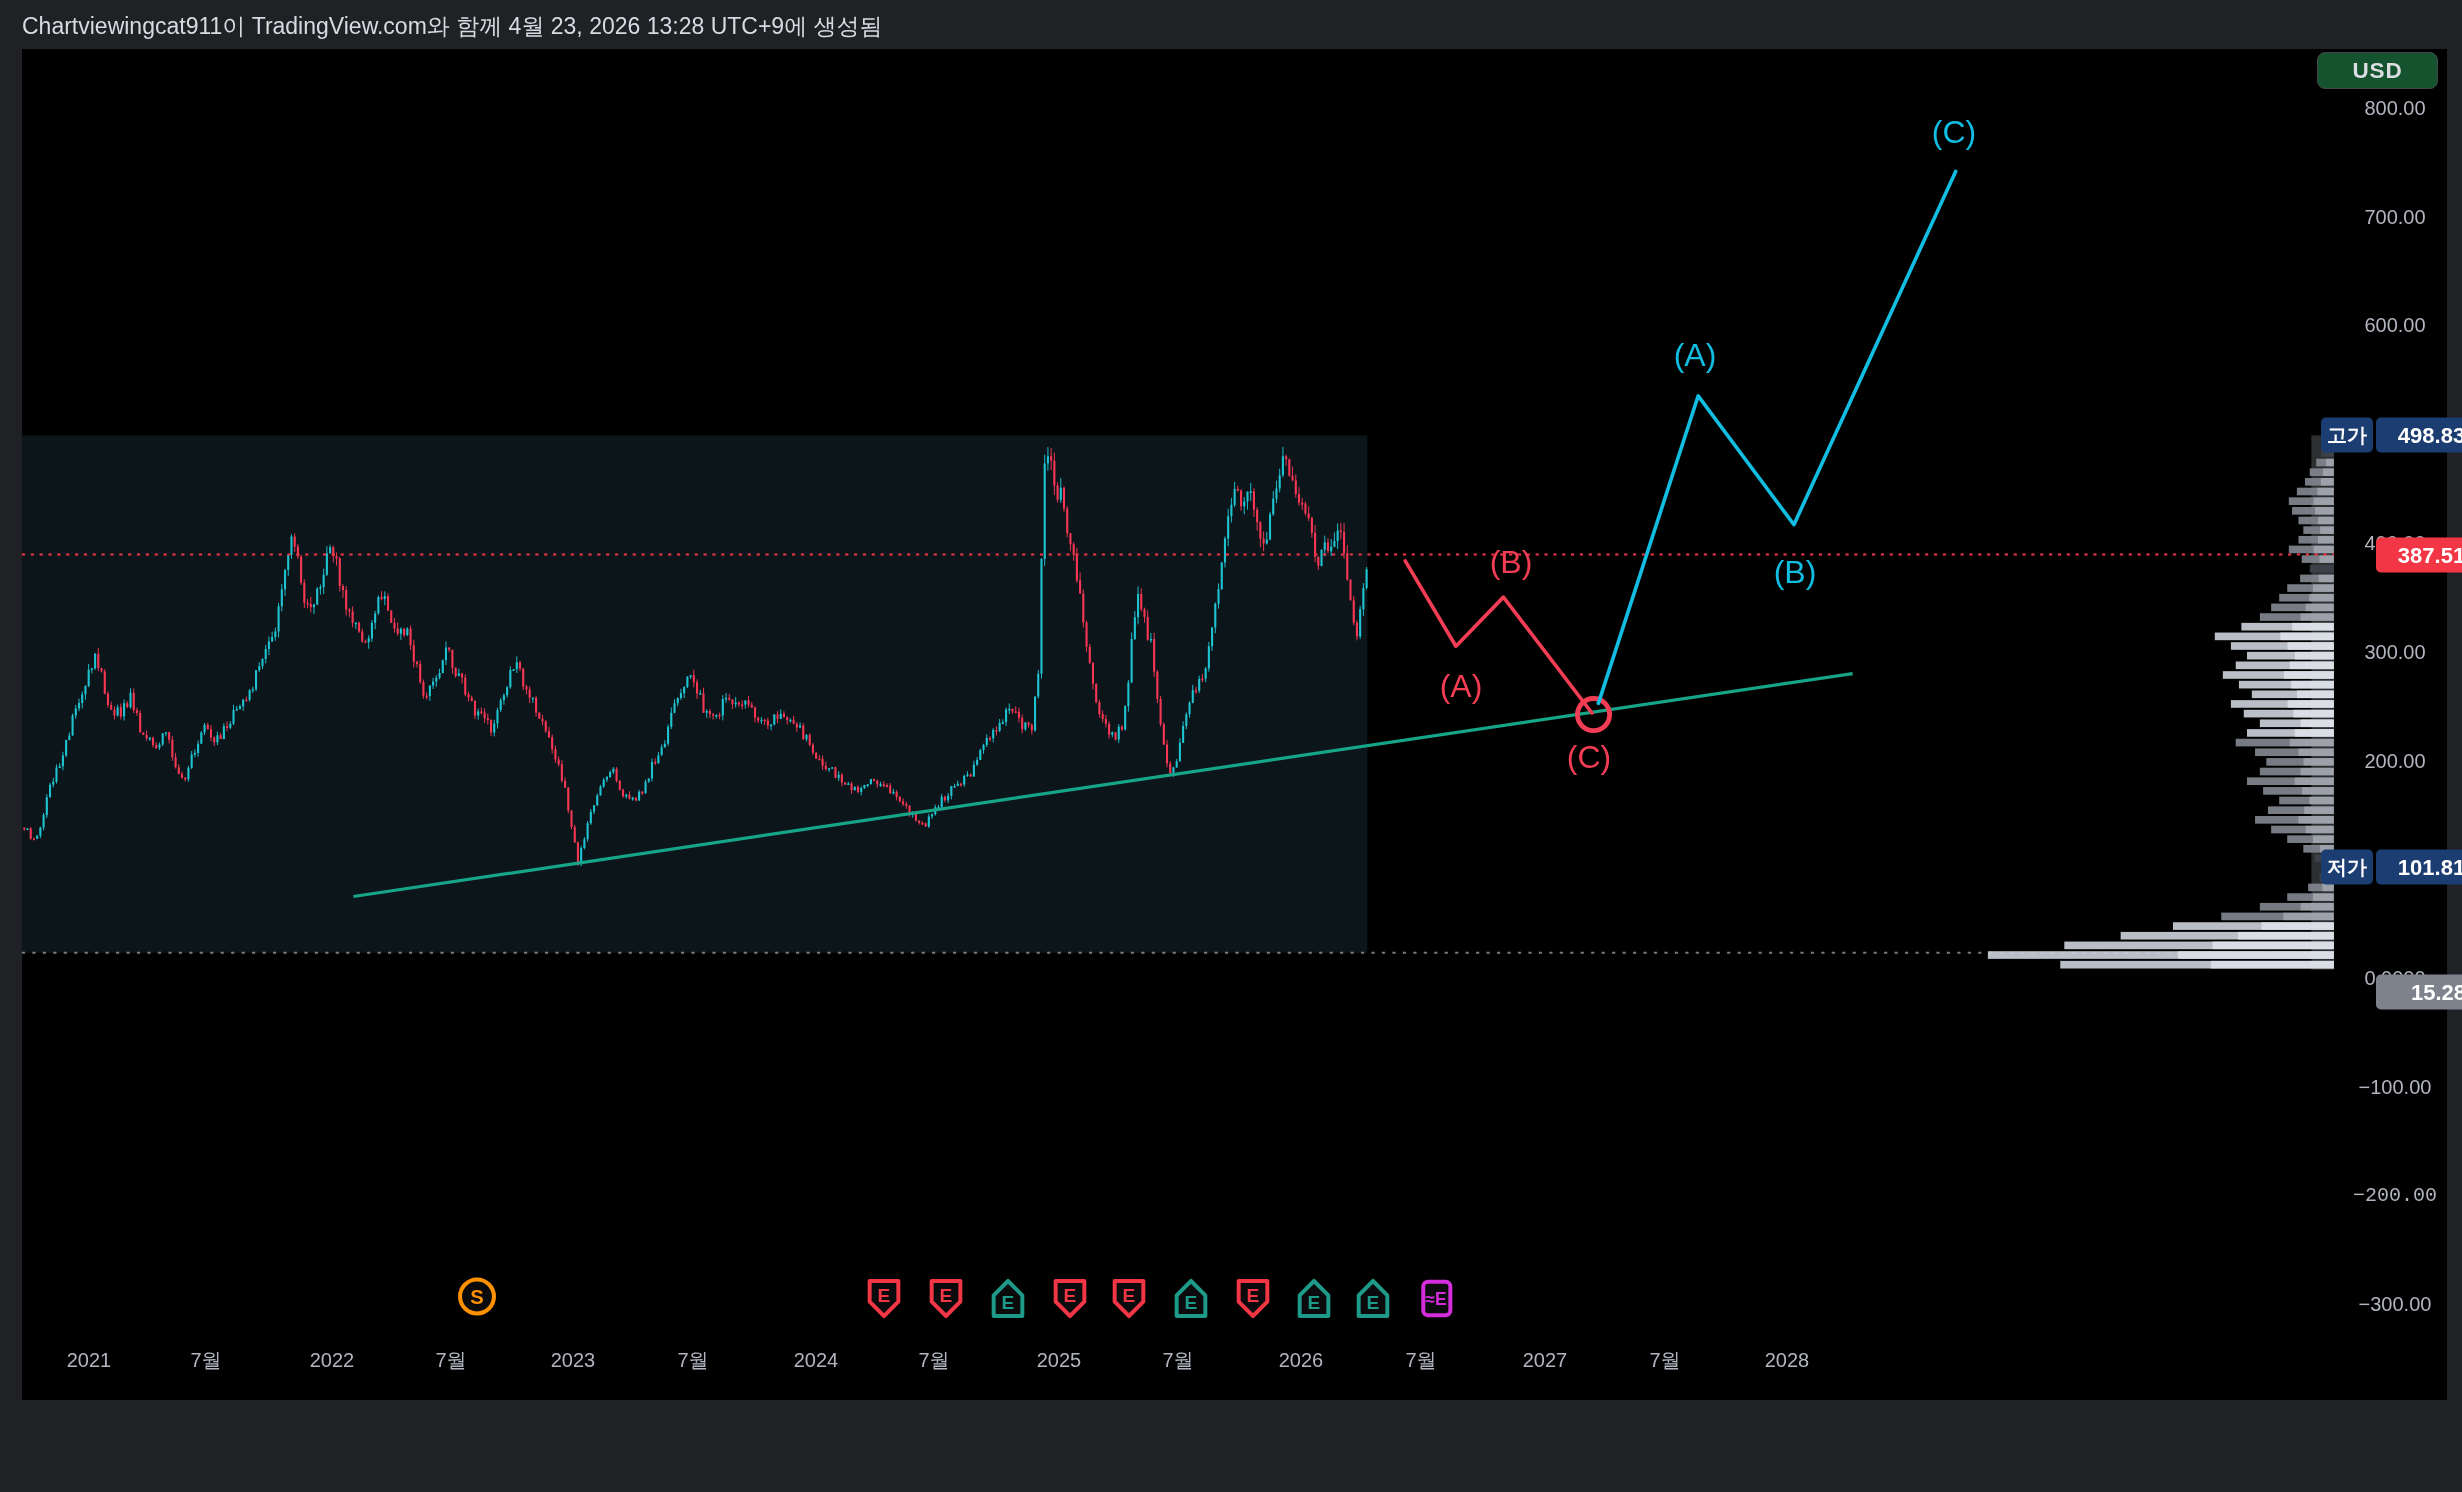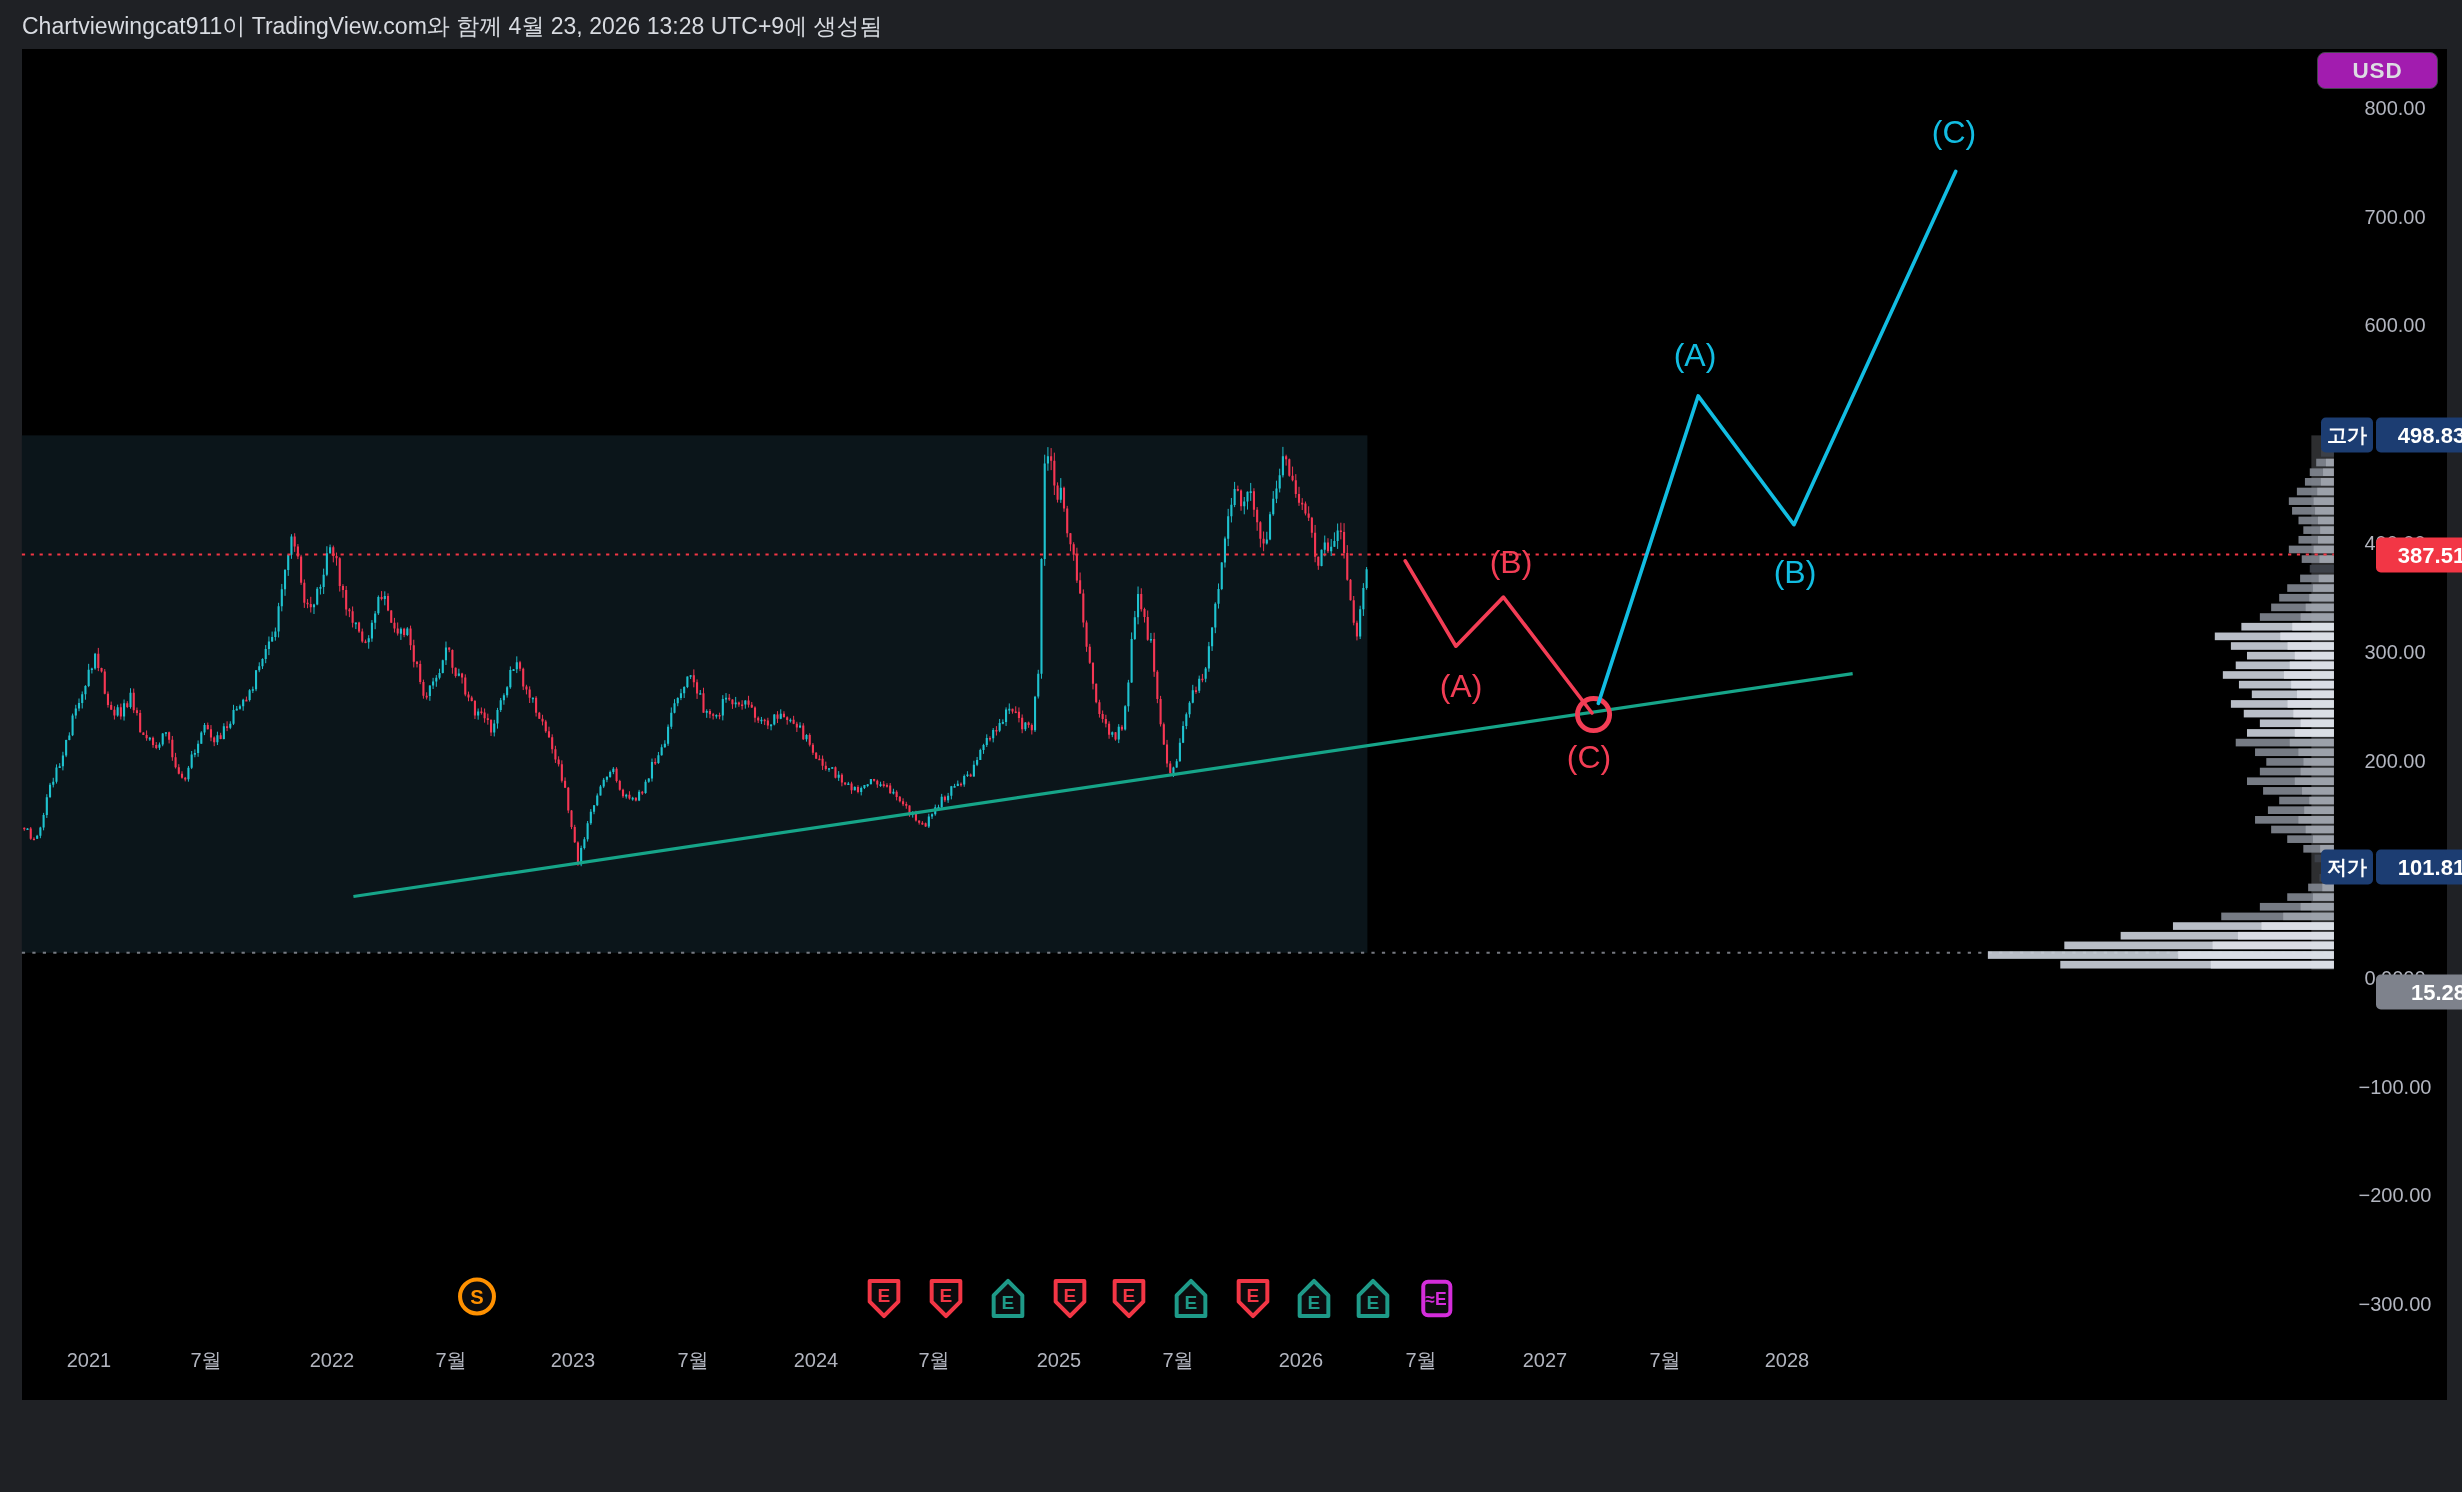--- a/index.html
+++ b/index.html
@@ -8,21 +8,21 @@
   #topbar{position:absolute;left:0;top:0;width:2144px;height:49px;background:#1f2125;}
   #topbar .attr{position:absolute;left:22px;top:11.3px;font-size:23px;color:#d8dbe1;white-space:nowrap;}
   #card{position:absolute;left:22px;top:49px;width:2425px;height:1351px;background:#000;}
   #gfx{position:absolute;left:0;top:0;width:2462px;height:1492px;pointer-events:none;}
   #legend{position:absolute;left:31px;top:69px;font-size:22.5px;white-space:nowrap;color:#e2e4e9;}
   #legend .sep{color:#9b9ea8;padding:0 8px;}
   #legend .chg{color:#f23645;padding-left:17.7px;}
   #legend .vol-label{color:#e2e4e9;padding-left:21px;}
   #legend .vol-value{color:#f23645;}
   #usd-btn{position:absolute;left:2317px;top:52px;width:121px;height:37px;border:1.6px solid #43454c;
-    border-radius:8px;background:#a21caf;color:#dcdde2;font-size:22.5px;font-weight:600;
+    border-radius:8px;background:#14532d;color:#dcdde2;font-size:22.5px;font-weight:600;
     display:flex;align-items:center;justify-content:center;letter-spacing:0.8px;box-sizing:border-box;}
   .price-tick{position:absolute;left:2395px;transform:translate(-50%,-50%);font-size:20px;color:#b2b5bf;white-space:nowrap;}
   .time-tick{position:absolute;transform:translate(-50%,-50%);font-size:20px;color:#b2b5bf;white-space:nowrap;top:1360px;}
   .ax-badge{position:absolute;height:35px;border-radius:4.8px;color:#fff;font-size:22px;font-weight:700;
     display:flex;align-items:center;justify-content:center;transform:translateY(-50%);box-sizing:border-box;margin-left:40px;}
   .ax-badge.val{left:2336px;width:111px;text-align:right;}
   .ax-badge.tag{left:2281px;width:52px;font-size:20px;font-weight:600;}
   .wave-label{position:absolute;transform:translate(-50%,-50%);font-size:32px;font-weight:500;white-space:nowrap;}
   .ev{position:absolute;transform:translate(-50%,-50%);}
   #footer{position:absolute;left:0;top:1400px;width:2462px;height:93px;background:#1f2125;}
@@ -162,21 +162,21 @@
 
   <div id="price-axis">
       <div class="price-tick" style="top: 108px;">800.00</div>
       <div class="price-tick" style="top: 217px;">700.00</div>
       <div class="price-tick" style="top: 325px;">600.00</div>
       <div class="price-tick" style="top: 543px;">400.00</div>
       <div class="price-tick" style="top: 652px;">300.00</div>
       <div class="price-tick" style="top: 761px;">200.00</div>
       <div class="price-tick" style="top: 978px;">0.0000</div>
       <div class="price-tick" style="top: 1087px;">−100.00</div>
-      <div class="price-tick" style="top: 1195px;">−200.00</div>
+      <div class="price-tick" style="top: 1195px; font-family: Liberation Mono, monospace;">−200.00</div>
       <div class="price-tick" style="top: 1304px;">−300.00</div>
       <div class="ax-badge tag" style="top: 435px; background: rgb(28, 61, 114);">고가</div>
       <div class="ax-badge val" style="top: 435px; background: rgb(28, 61, 114);">498.83</div>
       <div class="ax-badge val" style="top: 555px; background: rgb(242, 54, 69);">387.51</div>
       <div class="ax-badge tag" style="top: 867px; background: rgb(28, 61, 114);">저가</div>
       <div class="ax-badge val" style="top: 867px; background: rgb(28, 61, 114);">101.81</div>
       <div class="ax-badge val" style="top: 992px; background: rgb(126, 130, 140); padding-left: 14px;">15.28</div>
     </div>
   <div id="time-axis">
       <div class="time-tick" style="left: 89px;">2021</div>

